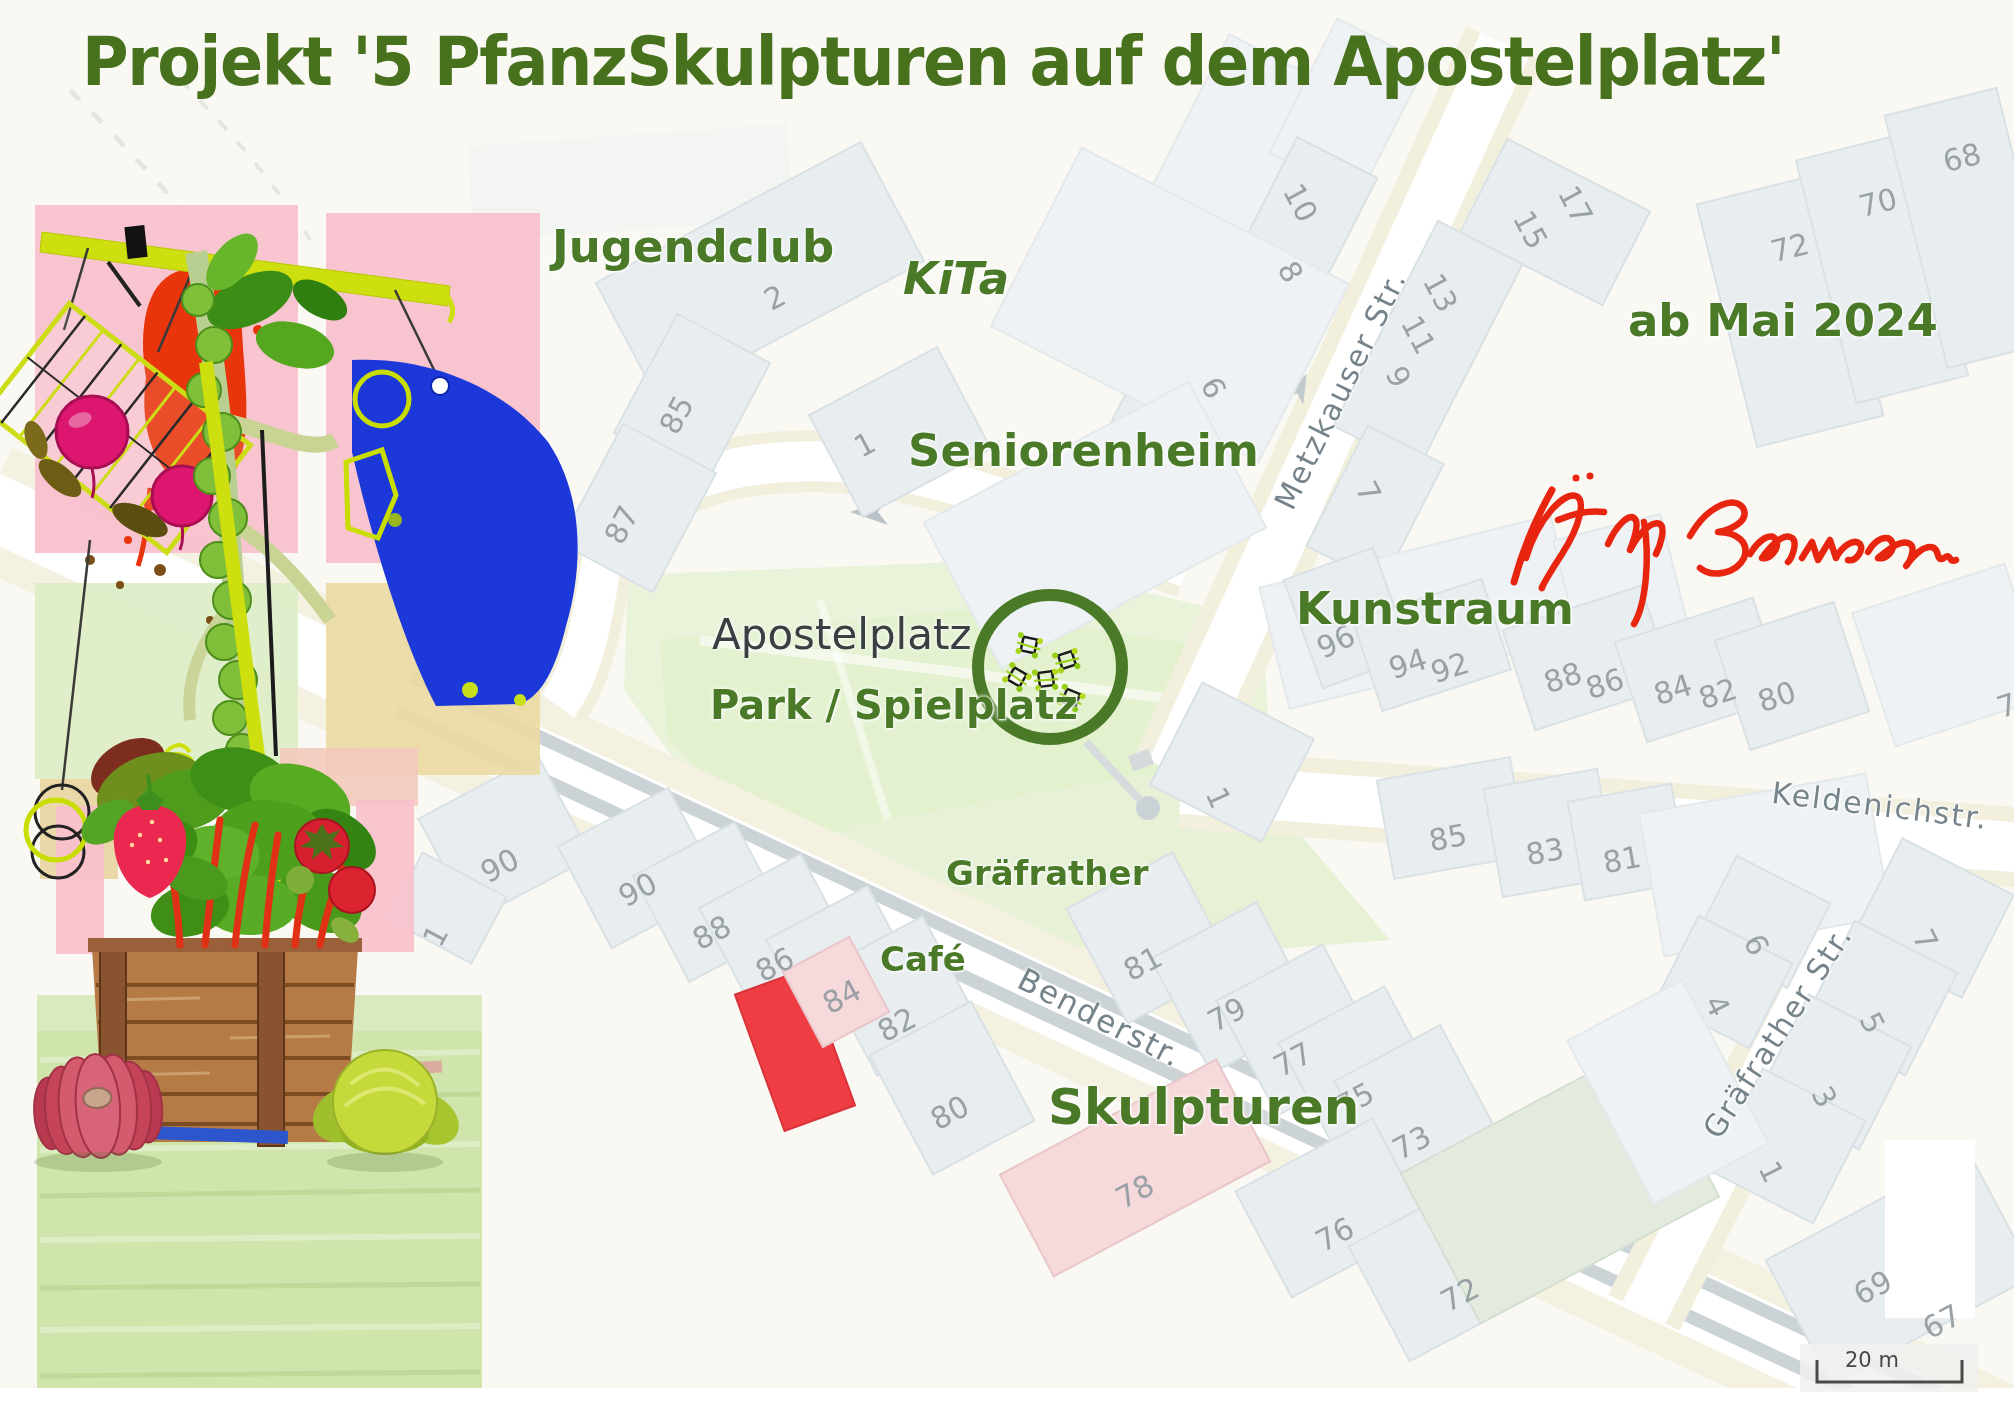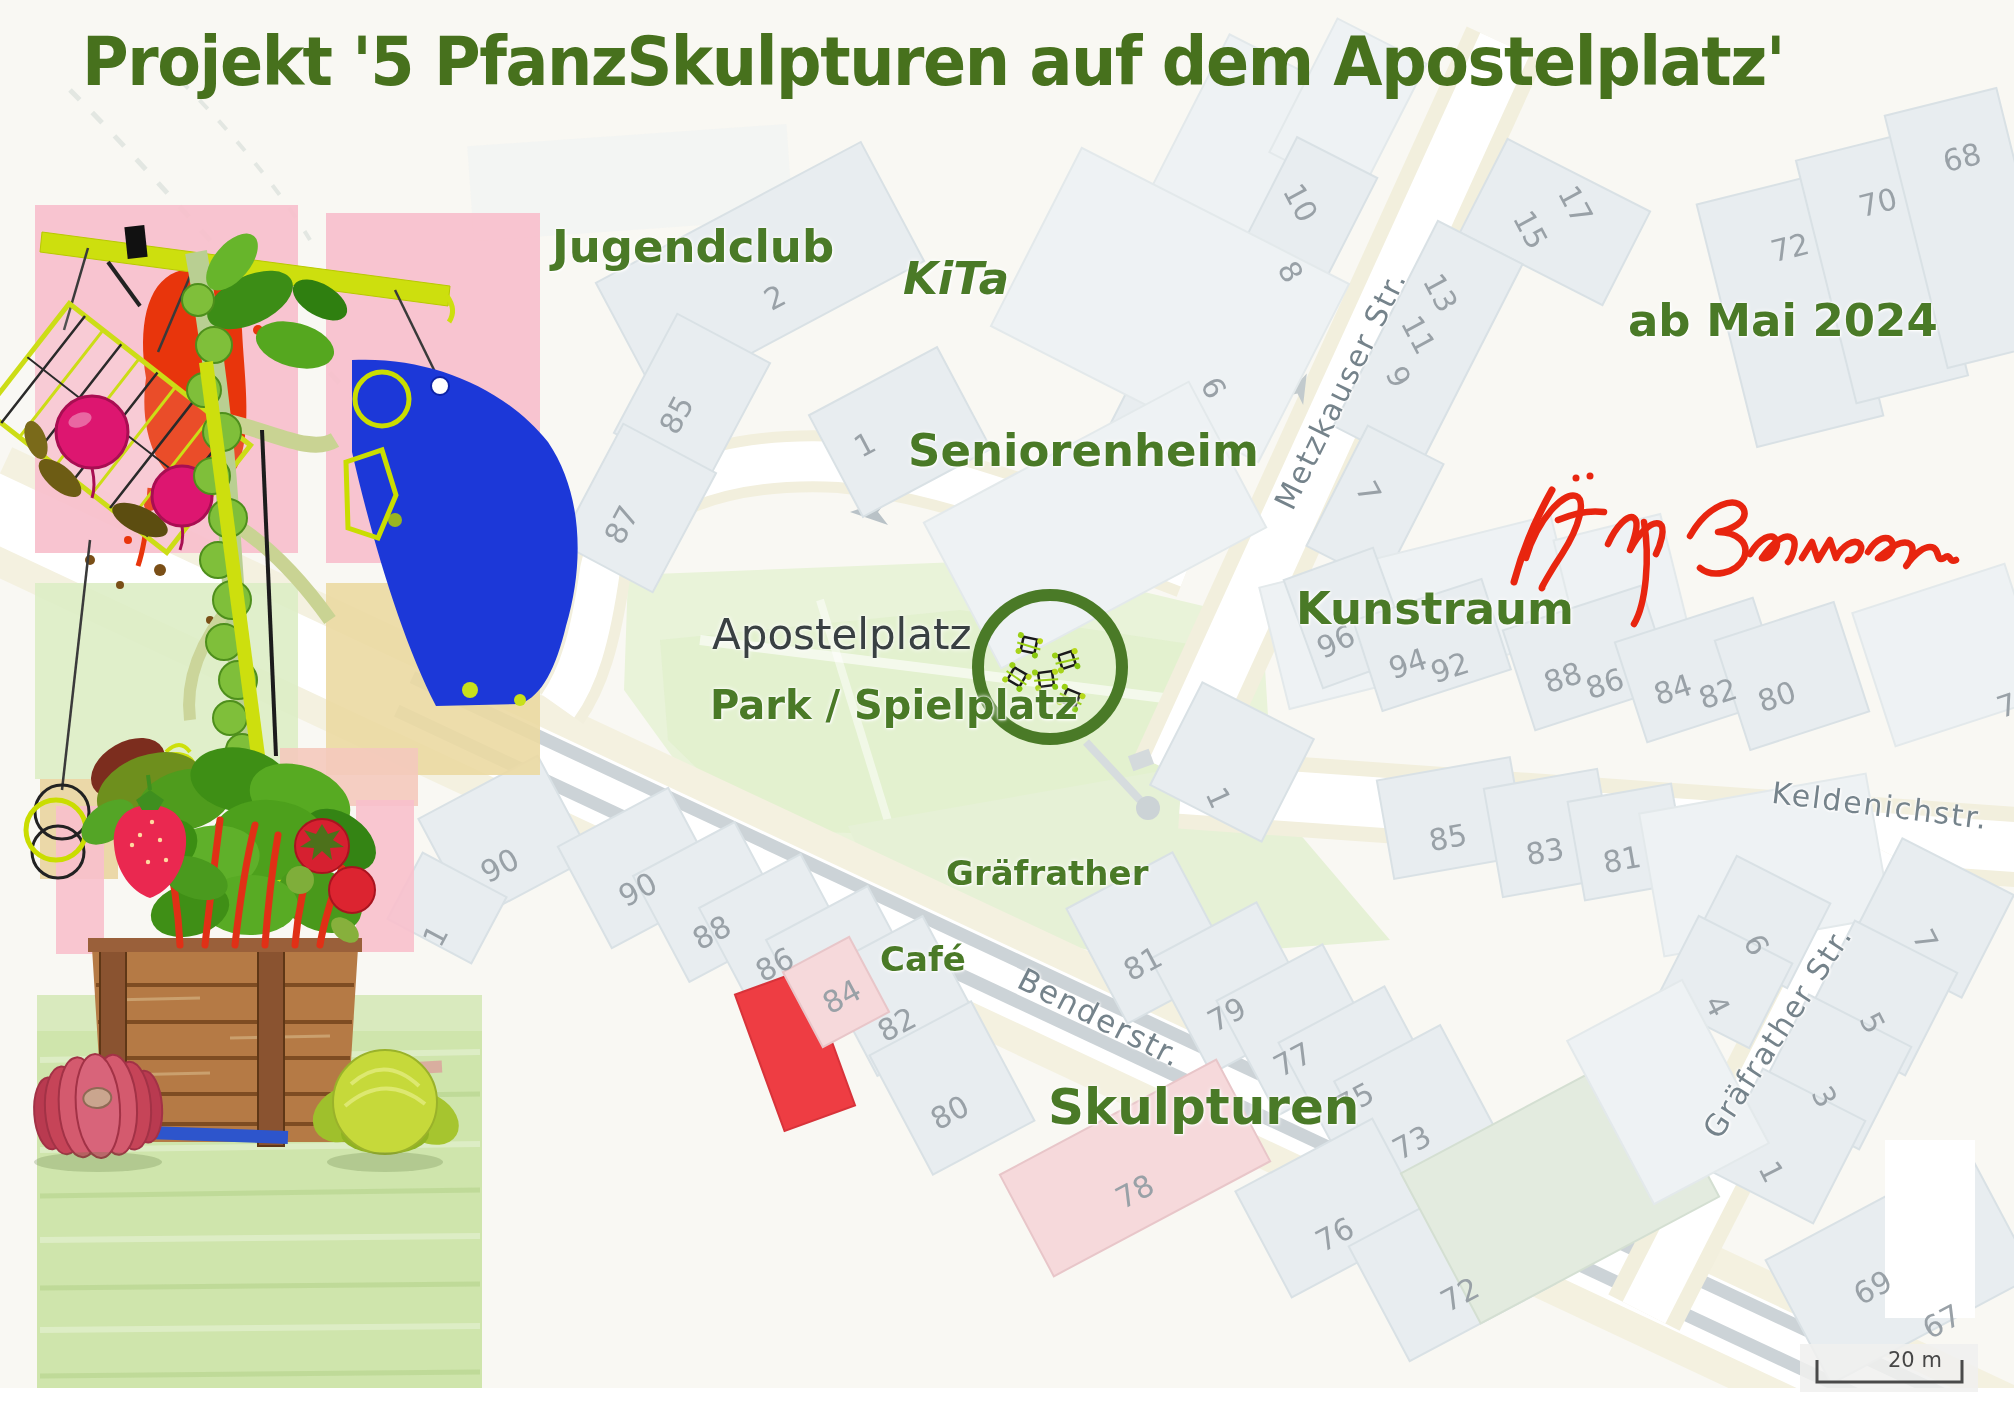--- a/index.html
+++ b/index.html
@@ -10,21 +10,21 @@
          color:#47711d;white-space:nowrap;letter-spacing:-1.5px;
          transform:scaleX(.95);transform-origin:left top;line-height:1.1;}
   .glabel{position:absolute;font-weight:bold;color:#4a7a27;white-space:nowrap;line-height:1;
           text-shadow:0 0 5px #fff,0 0 2px #fff,1px 1px 2px #fff;}
   .darklabel{position:absolute;font-weight:normal;color:#394042;white-space:nowrap;line-height:1;
           text-shadow:0 0 5px #fff,0 0 2px #fff;}
   .centerwrap{text-align:center;}
   .street{position:absolute;color:#75838b;font-size:30px;white-space:nowrap;line-height:1;
           letter-spacing:2px;text-shadow:0 0 4px #fff,0 0 3px #fff,1px 1px 2px #fff;}
   .hnum{position:absolute;color:#99a1a7;font-size:30px;white-space:nowrap;line-height:1;}
-  .scalelabel{position:absolute;left:1845px;top:1350px;font-size:21px;color:#474747;line-height:1;margin-left:43px;}
+  .scalelabel{position:absolute;left:1845px;top:1350px;font-size:21px;color:#474747;line-height:1;}
   .sr{position:absolute;font-size:0;line-height:0;color:transparent;}
 </style>
 </head>
 <body>
 
 <div class="stage">
 
 <svg width="2014" height="1416" viewBox="0 0 2014 1416">
 
   <rect x="0" y="0" width="2014" height="1416" fill="#f9f8f3"></rect>

